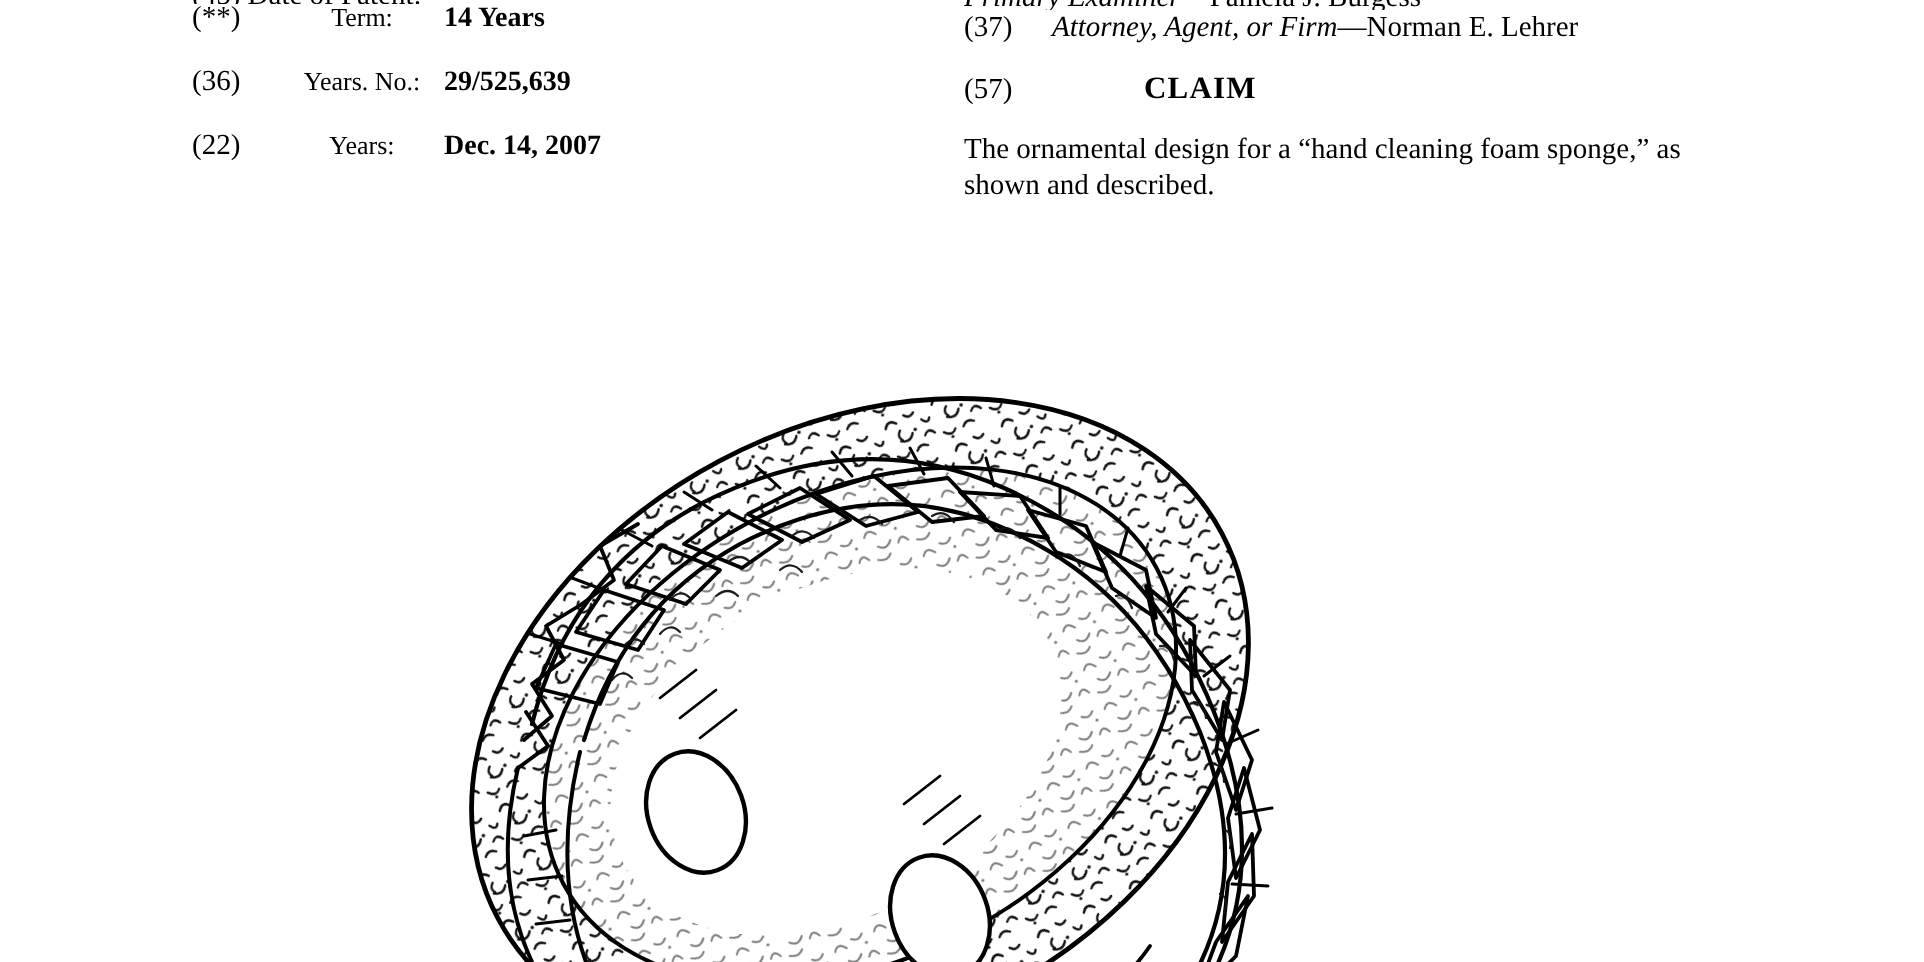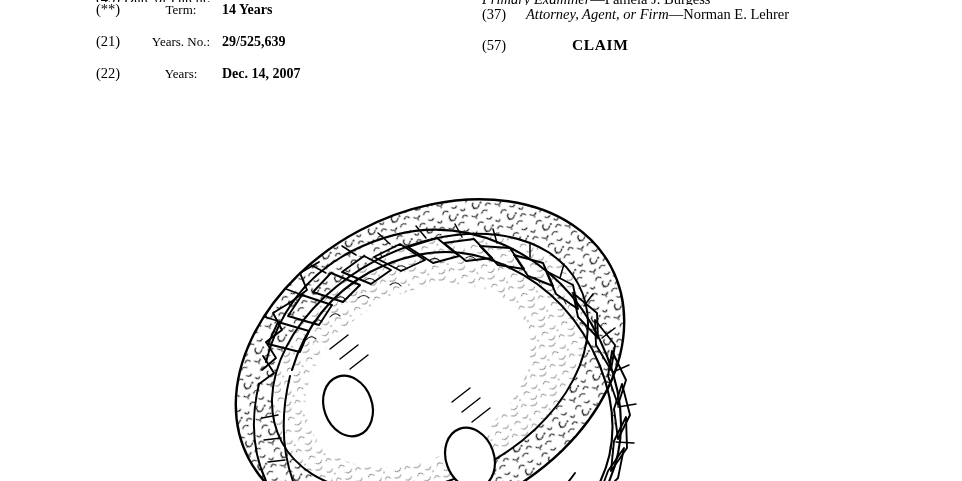--- a/index.html
+++ b/index.html
@@ -143,41 +143,42 @@
     <i>Primary Examiner</i><span>—</span><span>Pamela J. Burgess</span>
   </div>
 
   <div class="col-left">
     <div class="biblio-row">
       <span class="biblio-code">(**)</span>
       <span class="biblio-label">Term:</span>
       <span class="biblio-value">14 Years</span>
     </div>
     <div class="biblio-row">
-      <span class="biblio-code">(21)</span>
+      <span class="biblio-code">(36)</span>
       <span class="biblio-label">Years. No.:</span>
       <span class="biblio-value">29/525,639</span>
     </div>
     <div class="biblio-row">
       <span class="biblio-code">(22)</span>
       <span class="biblio-label">Years:</span>
       <span class="biblio-value">Dec. 14, 2007</span>
     </div>
   </div>
 
   <div class="attorney-line">
     <span class="code">(37)</span>
     <span><i>Attorney, Agent, or Firm</i><span>—</span><span>Norman E. Lehrer</span></span>
   </div>
 
   <div class="claim-row">
     <span class="code">(57)</span>
     <span class="claim-title">CLAIM</span>
   </div>
 
+  <div class="claim-text">The ornamental design for a “hand cleaning foam sponge,” as shown and described.</div>
 
   <div class="figure">
     <svg width="962" height="363" viewBox="0 0 962 363" xmlns="http://www.w3.org/2000/svg">
       <defs>
 
         <pattern id="stipple" x="0" y="0" width="26" height="26" patternUnits="userSpaceOnUse">
           <path d="M3 5 q3 -4 6 0 M14 3 q2 3 5 1 M7 14 q4 3 7 -1 M19 17 q3 -3 5 1 M2 20 q3 4 6 1 M12 22 q3 -3 6 0 M21 9 q2 4 4 1 M9 9 q-3 2 -1 5" fill="none" stroke="#111" stroke-width="1.15" stroke-linecap="round"></path>
           <circle cx="16" cy="12" r="0.9" fill="#111"></circle>
           <circle cx="5" cy="24" r="0.8" fill="#111"></circle>
         </pattern>

